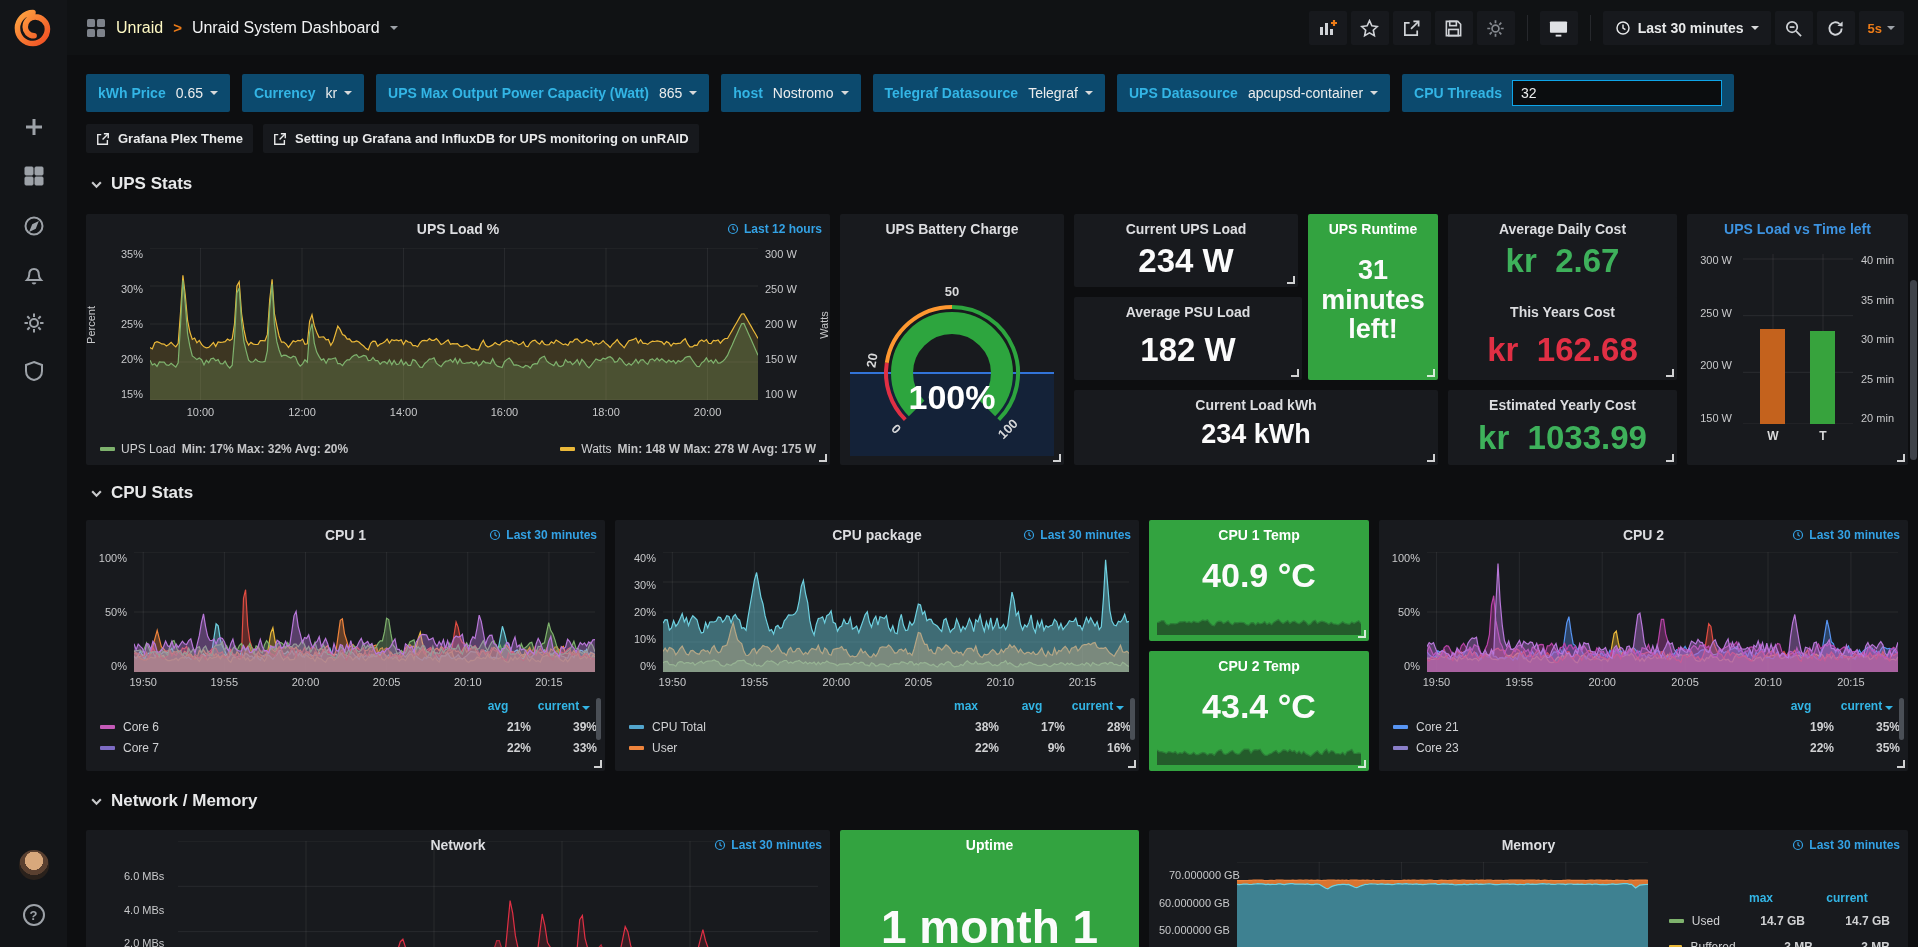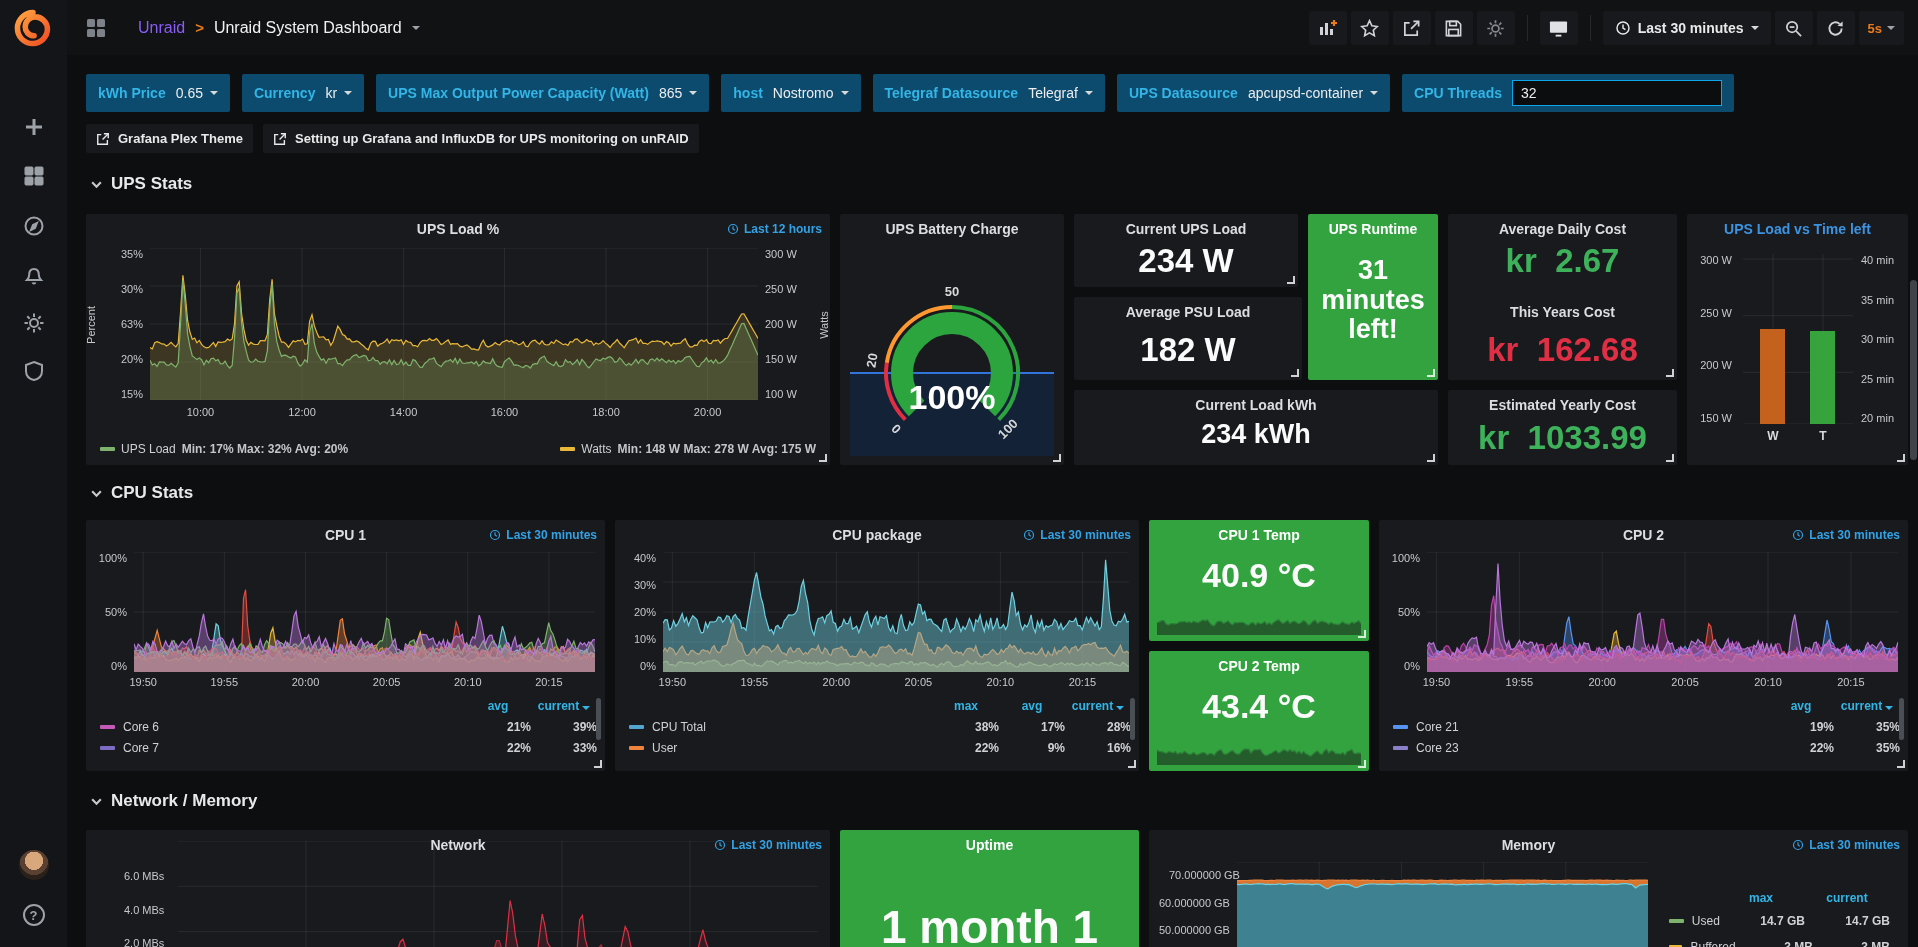--- a/index.html
+++ b/index.html
@@ -9,21 +9,21 @@
 
   
   .sidebar { position:absolute; left:0; top:0; width:67px; height:947px; background:#131518; z-index:30; }
   .side-icon { position:absolute; left:0; width:67px; height:40px; display:flex; align-items:center; justify-content:center; color:#9da2a8; cursor:pointer; }
   .side-icon svg { stroke:#9da2a8; }
   .logo { position:absolute; left:13px; top:8px; width:40px; height:40px; }
 
   
   .navbar { position:absolute; left:0; top:0; width:1918px; height:55px; background:#101214; z-index:20; display:flex; align-items:center; }
   .crumbs { position:absolute; left:86px; top:0; height:55px; display:flex; align-items:center; gap:10px; }
-  .crumb-root { font-size:16px; color:#8b5cf6; cursor:pointer;margin-left:22px; }
+  .crumb-root { font-size:16px; color:#fef9c3; cursor:pointer; }
   .crumb-sep { font-size:15px; color:#eb7b18; font-weight:700; }
   .crumb-title { font-size:16px; color:#f1f2f3; cursor:pointer; }
   .nav-right { position:absolute; right:14px; top:10px; height:36px; display:flex; align-items:center; gap:4px; }
   .navbtn { width:38px; height:34px; background:#17191d; border-radius:2px; display:flex; align-items:center; justify-content:center; cursor:pointer; }
   .nav-div { width:1px; height:26px; background:#26282c; margin:0 8px; }
   .timepick { height:34px; background:#17191d; border-radius:2px; display:flex; align-items:center; gap:7px; padding:0 12px; cursor:pointer; font-size:14px; font-weight:700; color:#e8e9ea; }
   .refresh-lbl { color:#eb7b18; font-size:13px; font-weight:700; }
   .caret { display:inline-block; width:0; height:0; border-left:4px solid transparent; border-right:4px solid transparent; border-top:4px solid #9da2a8; }
   .caret.w { border-top-color:#d8d9da; }
 
@@ -307,21 +307,21 @@
           <path d="M10 5.5V10l3 2"></path>
         </svg>
       <span>Last 12 hours</span>
     </div>
     <span class="ylab" style="left:-14px;top:105px">Percent</span>
     <span class="ylab" style="right:-8px;top:105px">Watts</span>
     <div class="plot" style="left:22px;top:34px;height:152px">
       <div class="yax" style="height:152px;width:42px">
         <span>35%</span>
           <span>30%</span>
-          <span>63%</span>
+          <span>25%</span>
           <span>20%</span>
           <span>15%</span>
       </div>
       <svg id="g-ups" width="608" height="152">
           <line x1="0" y1="0" x2="608" y2="0" stroke="rgba(255,255,255,0.07)"></line>
           <line x1="0" y1="38" x2="608" y2="38" stroke="rgba(255,255,255,0.07)"></line>
           <line x1="0" y1="76" x2="608" y2="76" stroke="rgba(255,255,255,0.07)"></line>
           <line x1="0" y1="114" x2="608" y2="114" stroke="rgba(255,255,255,0.07)"></line>
           <line x1="0" y1="152" x2="608" y2="152" stroke="rgba(255,255,255,0.07)"></line>
           <line x1="50.464000000000006" y1="0" x2="50.464000000000006" y2="152" stroke="rgba(255,255,255,0.07)"></line>

